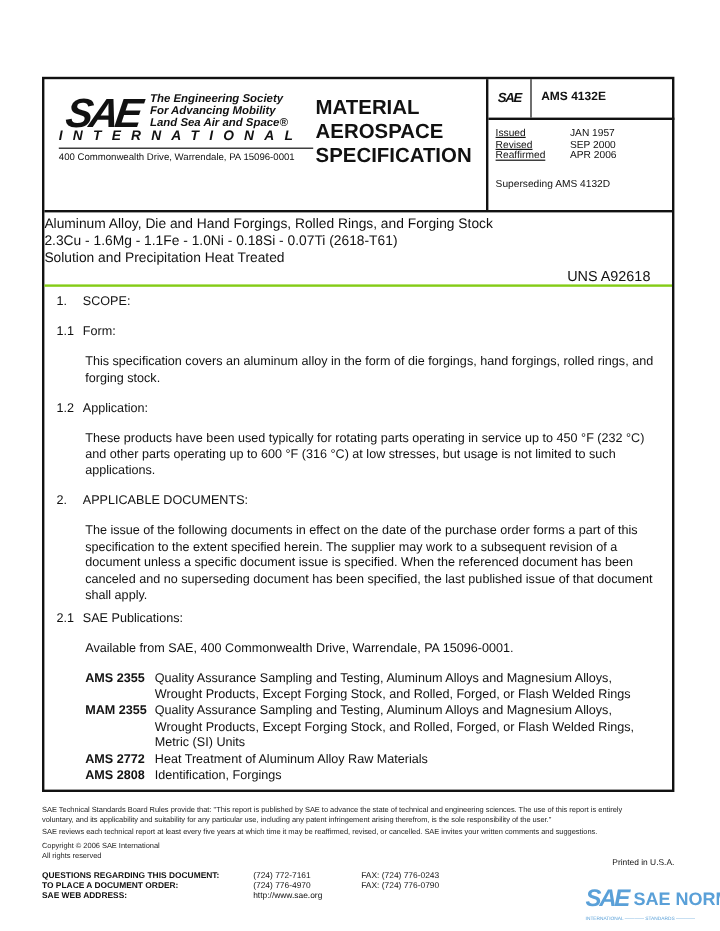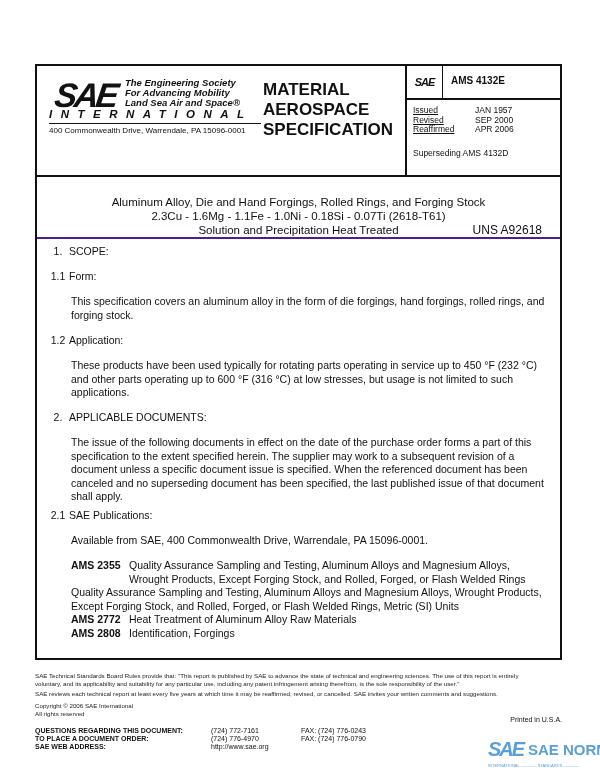--- a/index.html
+++ b/index.html
@@ -26,25 +26,25 @@
   .rbox-logo { position: absolute; left: 0; top: 0; width: 36px; height: 32px;
                border-right: 1.5px solid #111; box-sizing: border-box;
                font-weight: bold; font-style: italic; font-size: 11px; display:flex;
                align-items:center; justify-content:center; letter-spacing:-1px; }
   .rbox-num { position: absolute; left: 44px; top: 9px; font-size: 10px; font-weight: bold; }
   .dates { position: absolute; left: 6px; top: 40px; font-size: 8.5px; line-height: 9.5px; }
   .dates .row { display: flex; }
   .dates .lbl { width: 62px; text-decoration: underline; }
   .supers { position: absolute; left: 6px; top: 82px; font-size: 8.5px; }
   .titleblk { position: absolute; left: 0; top: 111px; width: 100%; height: 62px;
-              border-bottom: 2px solid #4c1d95; box-sizing: border-box; text-align: center;
-              font-size: 11.5px; line-height: 14px; padding-top: 18px; }
+              border-bottom: 2px solid #84cc16; box-sizing: border-box; 
+              font-size: 11.5px; line-height: 14px; padding-top: 3px; }
   .uns { position: absolute; right: 18px; top: 46px; font-size: 12px; }
   .body { position: absolute; left: 0; top: 173px; width: 100%; font-size: 10.5px; line-height: 13.5px; }
-  .sec { position: absolute; left: 10px; white-space: nowrap; text-align: center; }
+  .sec { position: absolute; left: 10px; white-space: nowrap; }
   .sec .n { display: inline-block; width: 22px; }
   .para { position: absolute; left: 34px; width: 480px; }
   .refs { position: absolute; left: 34px; width: 480px; }
   .ref { display: flex; }
   .ref .code { width: 58px; flex: none; font-weight: bold; }
   .foot { position: absolute; left: 35px; font-size: 6.2px; line-height: 7.5px; color: #222; white-space: nowrap; }
   .contact { position: absolute; left: 35px; top: 727px; font-size: 7px; line-height: 8px; font-weight: bold; }
   .contact .c2, .contact .c3 { font-weight: normal; }
   .cgrid { display: grid; grid-template-columns: 176px 90px 120px; }
   .printed { position: absolute; right: 38px; top: 716px; font-size: 7px; }
@@ -119,20 +119,21 @@
 
     <div class="sec" style="top:270px"><span class="n">2.1</span><span>SAE Publications:</span></div>
     <div class="para" style="top:295px">Available from SAE, 400 Commonwealth Drive, Warrendale, PA  15096-0001.</div>
 
     <div class="refs" style="top:320px">
       <div class="ref">
           <span class="code">AMS 2355</span>
           <span>Quality Assurance Sampling and Testing, Aluminum Alloys and Magnesium Alloys, Wrought Products, Except Forging Stock, and Rolled, Forged, or Flash Welded Rings</span>
         </div>
       <div class="ref">
+          <span class="code">MAM 2355</span>
           <span>Quality Assurance Sampling and Testing, Aluminum Alloys and Magnesium Alloys, Wrought Products, Except Forging Stock, and Rolled, Forged, or Flash Welded Rings, Metric (SI) Units</span>
         </div>
       <div class="ref">
           <span class="code">AMS 2772</span>
           <span>Heat Treatment of Aluminum Alloy Raw Materials</span>
         </div>
       <div class="ref">
           <span class="code">AMS 2808</span>
           <span>Identification, Forgings</span>
         </div>

